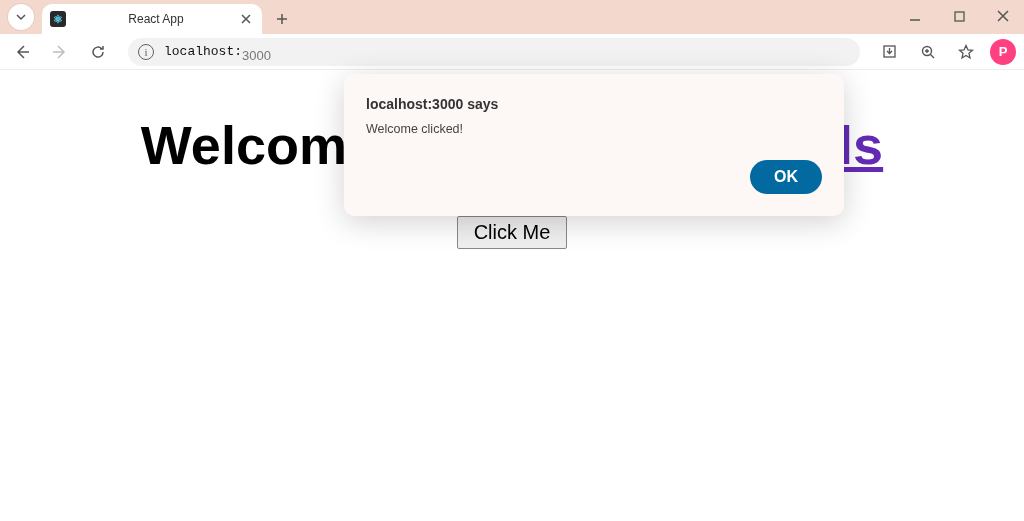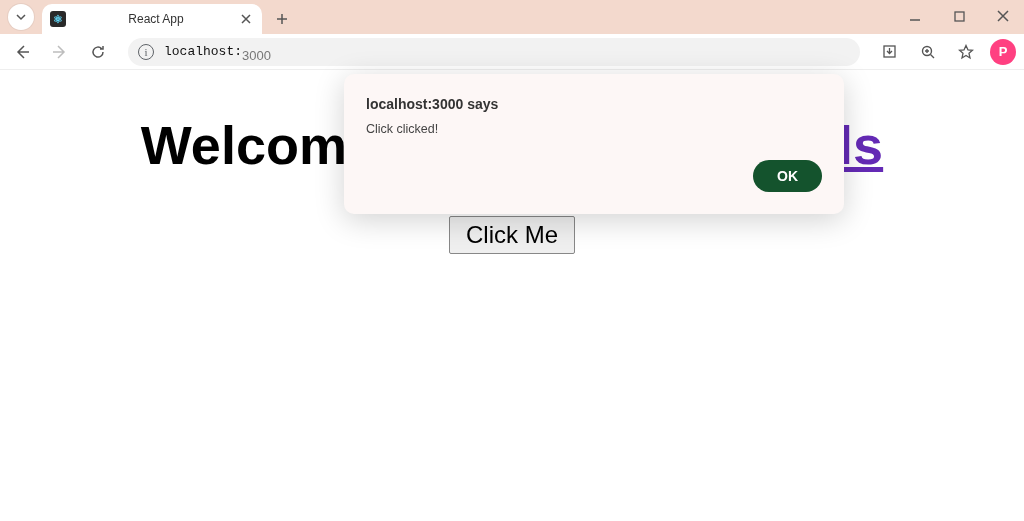--- a/index.html
+++ b/index.html
@@ -150,21 +150,21 @@
     }
     .page-heading .black-part { color:#000; }
     .page-heading .link-part {
       color:#642ab5;
       text-decoration: underline;
     }
 
     .click-me-button {
       margin-top: 36px;
       padding: 4px 16px;
-      font-size: 24px;
+      font-size: 20px;
       background: #efefef;
       border: 1px solid #888;
       border-radius: 2px;
       cursor: pointer;
       font-family: Arial, sans-serif;
     }
 
     
     .alert-dialog {
       position: absolute;
@@ -183,26 +183,26 @@
       color:#333;
       margin-bottom: 10px;
     }
     .alert-message {
       font-size: 12.5px;
       color:#444;
       margin-bottom: 24px;
     }
     .alert-buttons { display:flex; justify-content:flex-end; }
     .alert-ok {
-      background:#14532d;
+      background:#0369a1;
       color:#fff;
       border:none;
       border-radius: 18px;
       padding: 8px 24px;
-      font-size: 14px;
+      font-size: 16px;
       font-weight: 700;
       cursor:pointer;
     }
   </style>
 </head>
 <body>
 
 <div class="chrome">
 
   <div class="tab-strip">
@@ -299,17 +299,17 @@
 
 <div class="page">
   <h1 class="page-heading">
     <span class="black-part">Welcome </span><a href="#" class="link-part">s React.js Tutorials</a>
   </h1>
   <button class="click-me-button">Click Me</button>
 </div>
 
 <div class="alert-dialog">
   <div class="alert-title">localhost:3000 says</div>
-  <div class="alert-message">Click clicked!</div>
+  <div class="alert-message">Welcome clicked!</div>
   <div class="alert-buttons">
     <button class="alert-ok">OK</button>
   </div>
 </div>
 
 </body></html>

